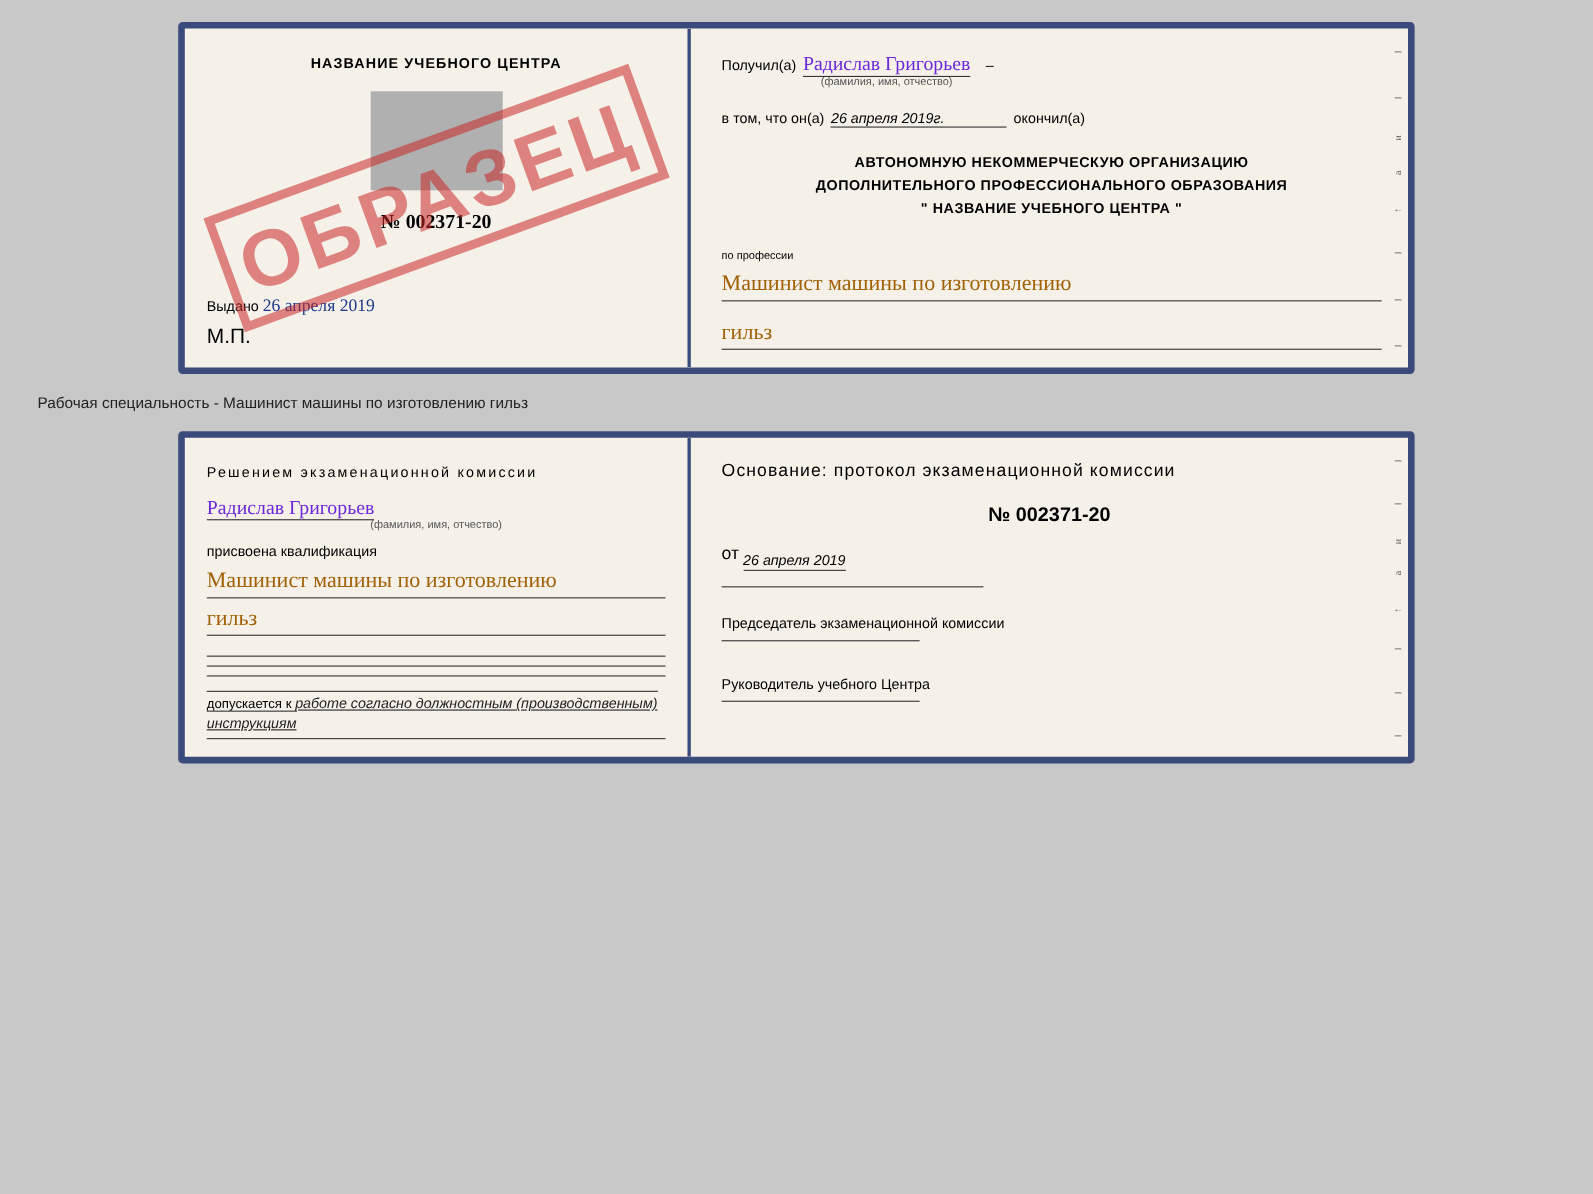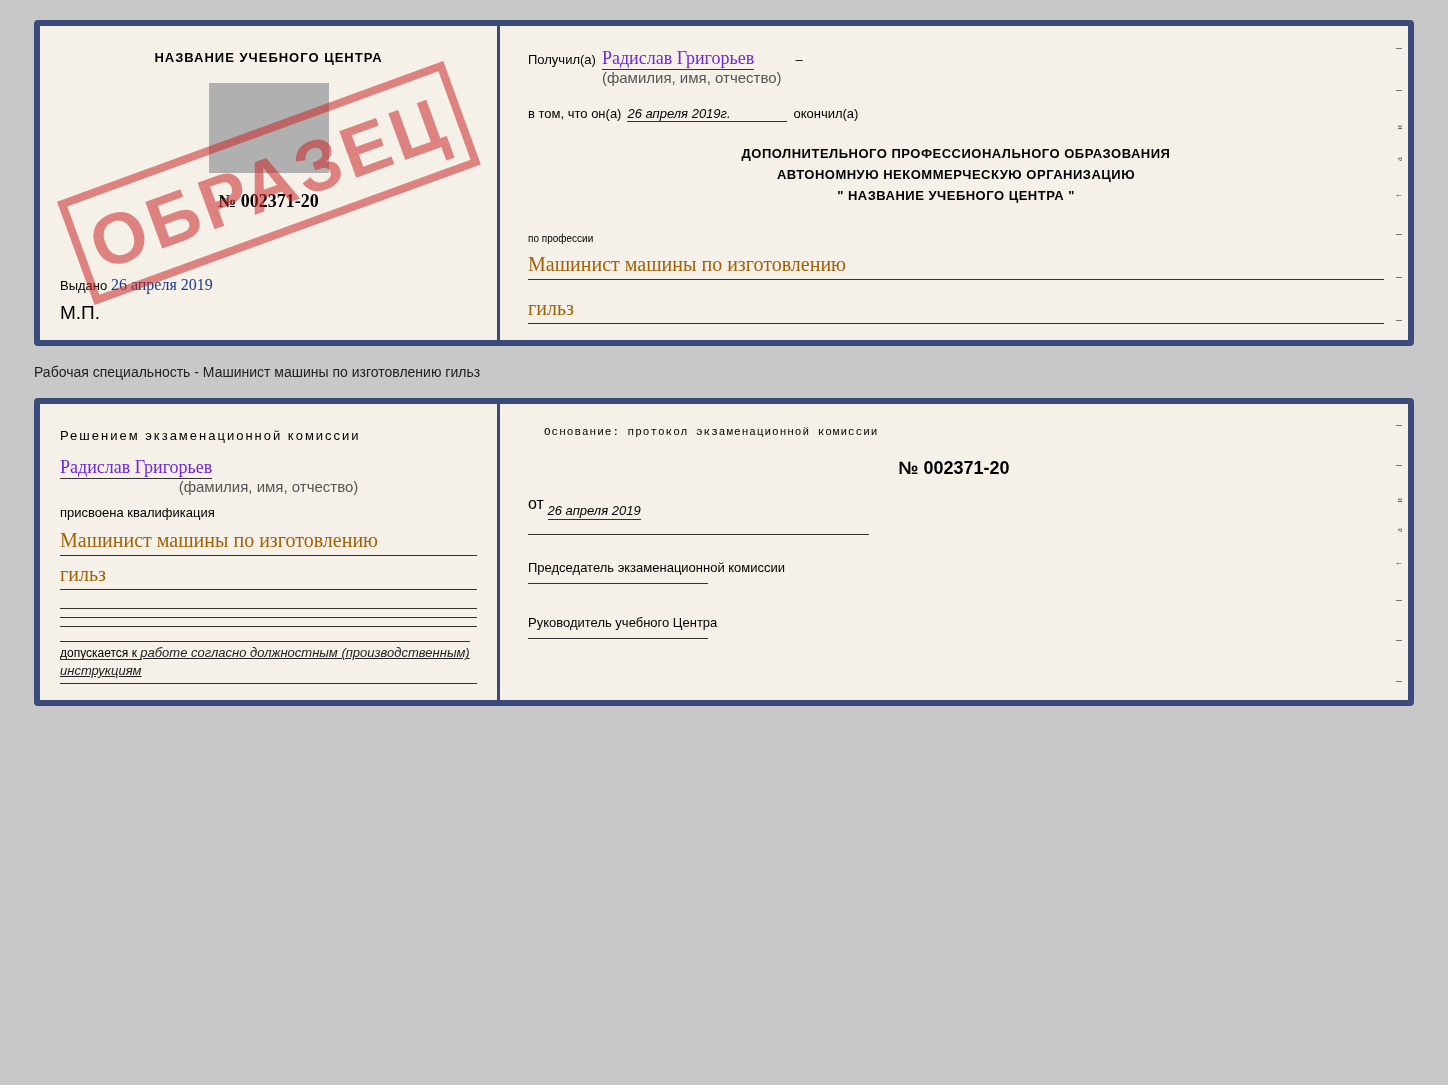--- a/index.html
+++ b/index.html
@@ -14,21 +14,21 @@
       padding: 20px;
       gap: 18px;
     }
 
     
     .document {
       background: #f5f0e8;
       border: 6px solid #3a4a7a;
       border-radius: 4px;
       display: flex;
-      width: 1380px;
+      width: 1124px;
       position: relative;
       overflow: hidden;
     }
 
     
     .left-panel {
       width: 460px;
       min-width: 460px;
       border-right: 3px solid #3a4a7a;
       padding: 24px 20px 16px 20px;
@@ -125,21 +125,21 @@
 
     .handwritten {
       font-family: 'Segoe Script', 'Brush Script MT', cursive;
       font-size: 18px;
       color: #6d28d9;
       border-bottom: 1px solid #333;
       padding-bottom: 1px;
     }
 
     .handwritten-sub {
-      font-size: 15px;
+      font-size: 10px;
       font-family: Arial, sans-serif;
       color: #555;
       text-align: center;
       display: block;
     }
 
     .small-caps-block {
       text-align: center;
       font-size: 13px;
       font-family: Arial, sans-serif;
@@ -238,25 +238,24 @@
     }
 
     .allow-italic {
       font-style: italic;
       text-decoration: underline;
       font-size: 13px;
       color: #222;
     }
 
     .basis-title {
-      font-size: 11px;
-      font-family: Liberation Mono, monospace;
+      font-size: 16px;
+      font-family: Liberation Sans, sans-serif;
       letter-spacing: 1px;
       margin-bottom: 8px;
-      margin-left: 16px;
     }
 
     .protocol-number {
       font-size: 18px;
       font-weight: bold;
       text-align: center;
       font-family: Arial, sans-serif;
       margin: 4px 0;
     }
 
@@ -323,22 +322,22 @@
       <span style="margin-left:8px;">–</span>
     </div>
 
     <div class="row-line" style="margin-top:6px;">
       <span class="row-label">в том, что он(а)</span>
       <span class="underline-entry" style="font-style:italic; min-width:160px;">26 апреля 2019г.</span>
       <span class="row-label">окончил(а)</span>
     </div>
 
     <div class="small-caps-block" style="margin-top:8px;">
+      <div>АВТОНОМНУЮ НЕКОММЕРЧЕСКУЮ ОРГАНИЗАЦИЮ</div>
       <div>ДОПОЛНИТЕЛЬНОГО ПРОФЕССИОНАЛЬНОГО ОБРАЗОВАНИЯ</div>
-      <div>АВТОНОМНУЮ НЕКОММЕРЧЕСКУЮ ОРГАНИЗАЦИЮ</div>
       <div>"   НАЗВАНИЕ УЧЕБНОГО ЦЕНТРА   "</div>
     </div>
 
     <div style="margin-top:8px;">
       <span class="profession-label">по профессии</span>
       <span class="profession-handwritten underline-text">Машинист машины по изготовлению</span>
     </div>
     <div>
       <span class="profession-handwritten underline-text">гильз</span>
     </div>

